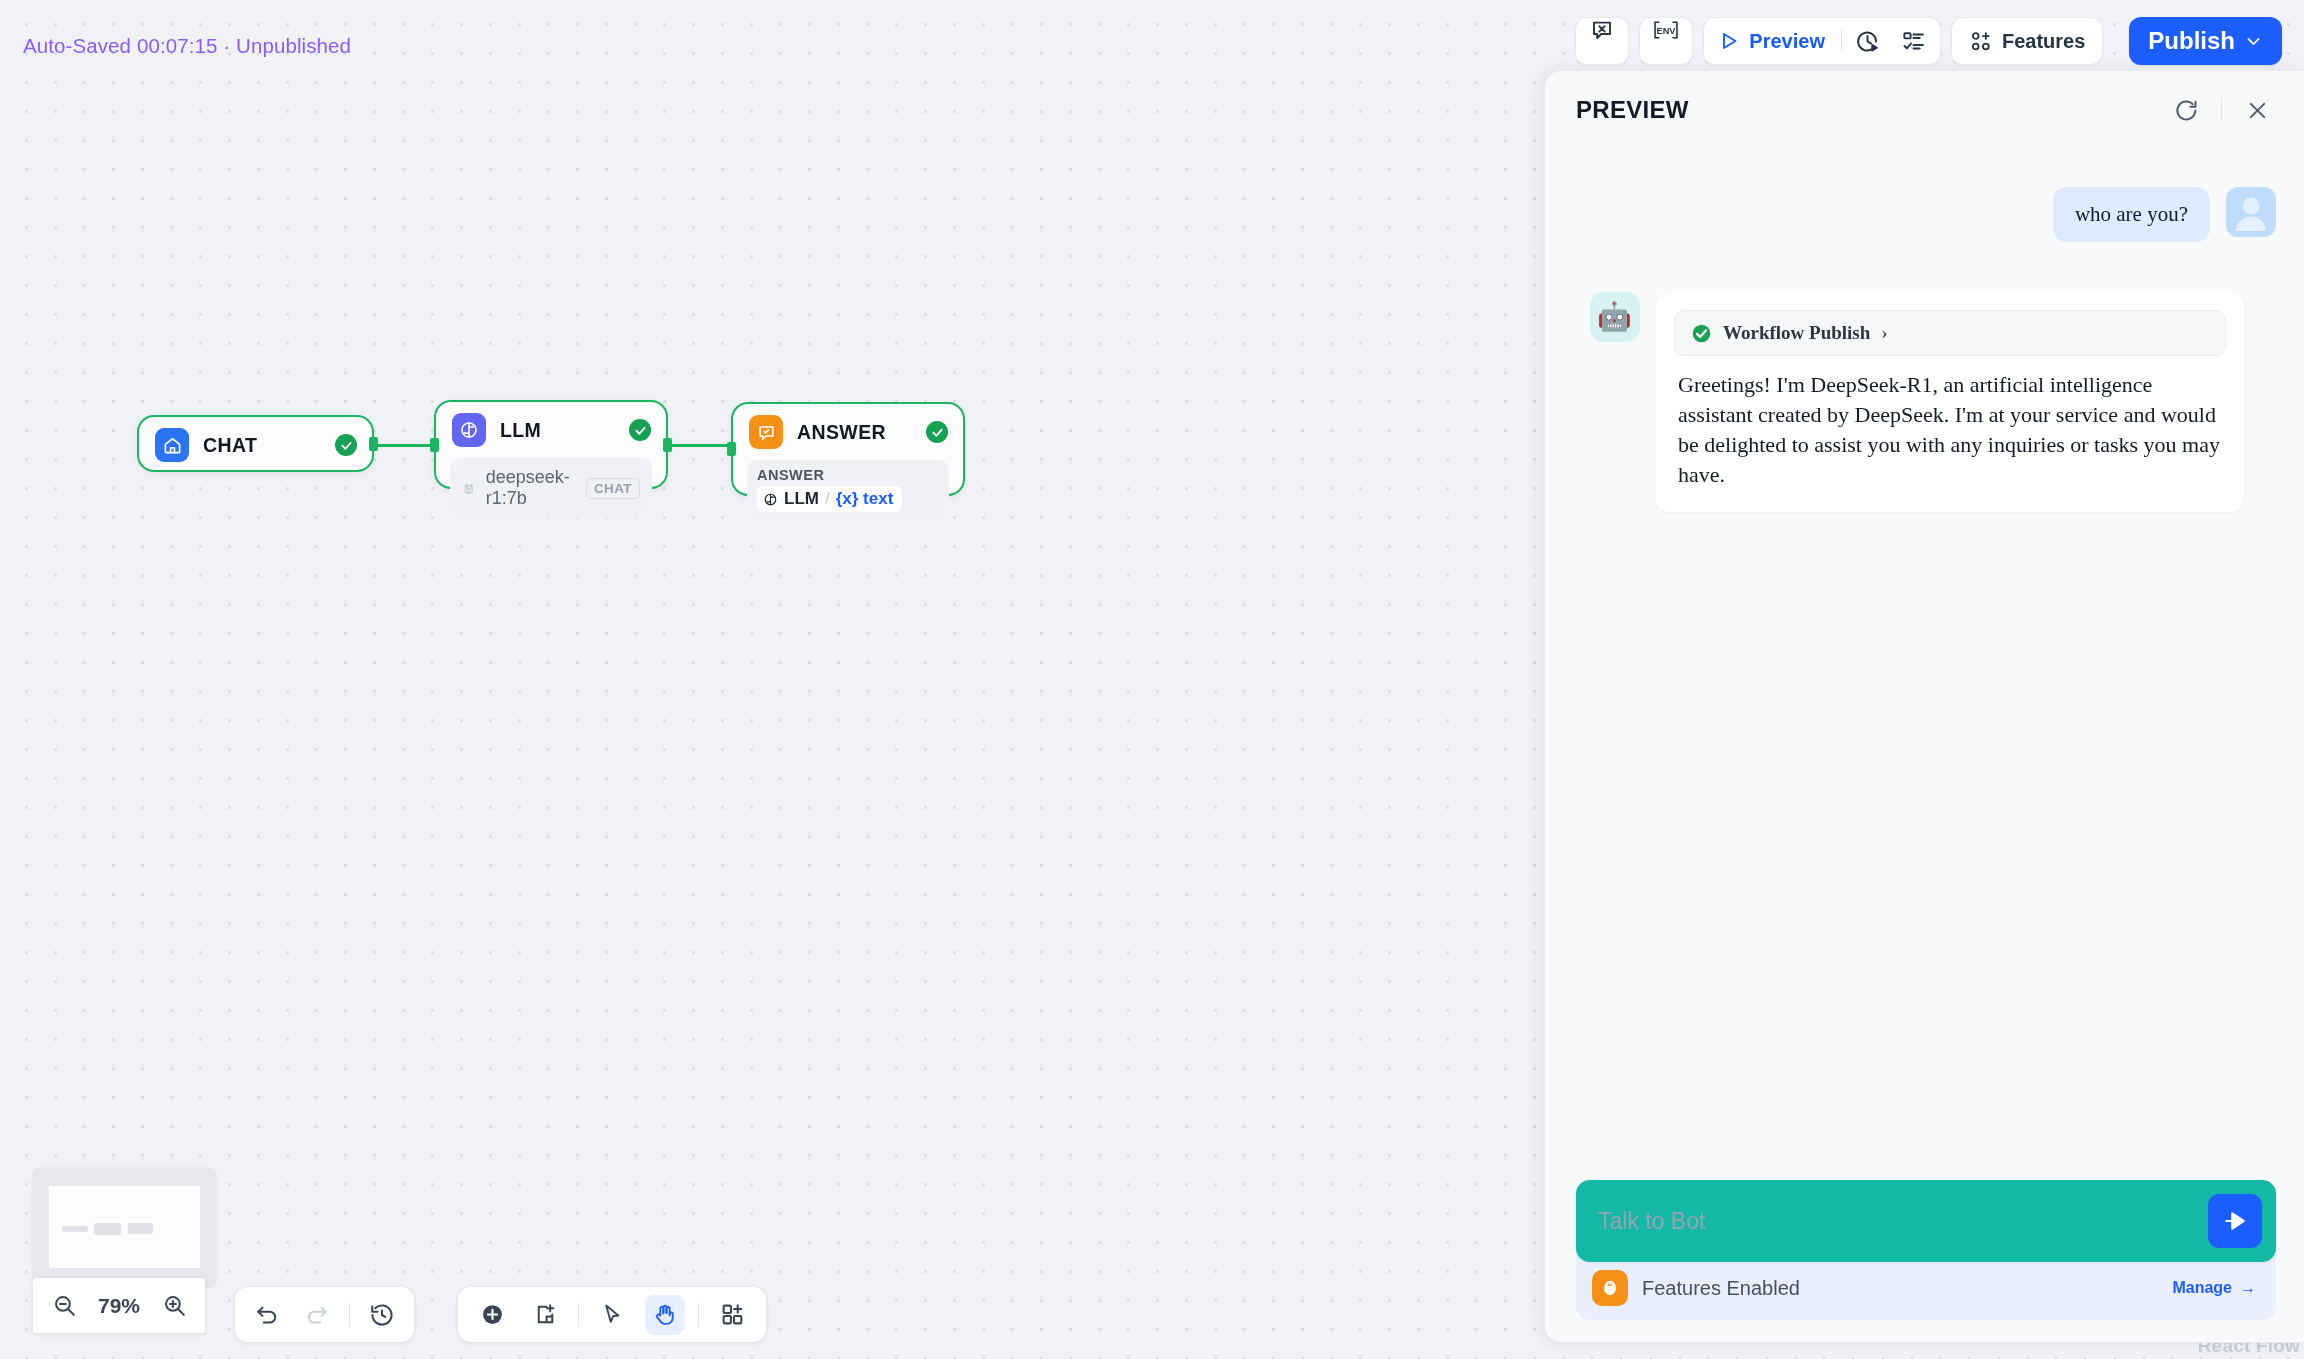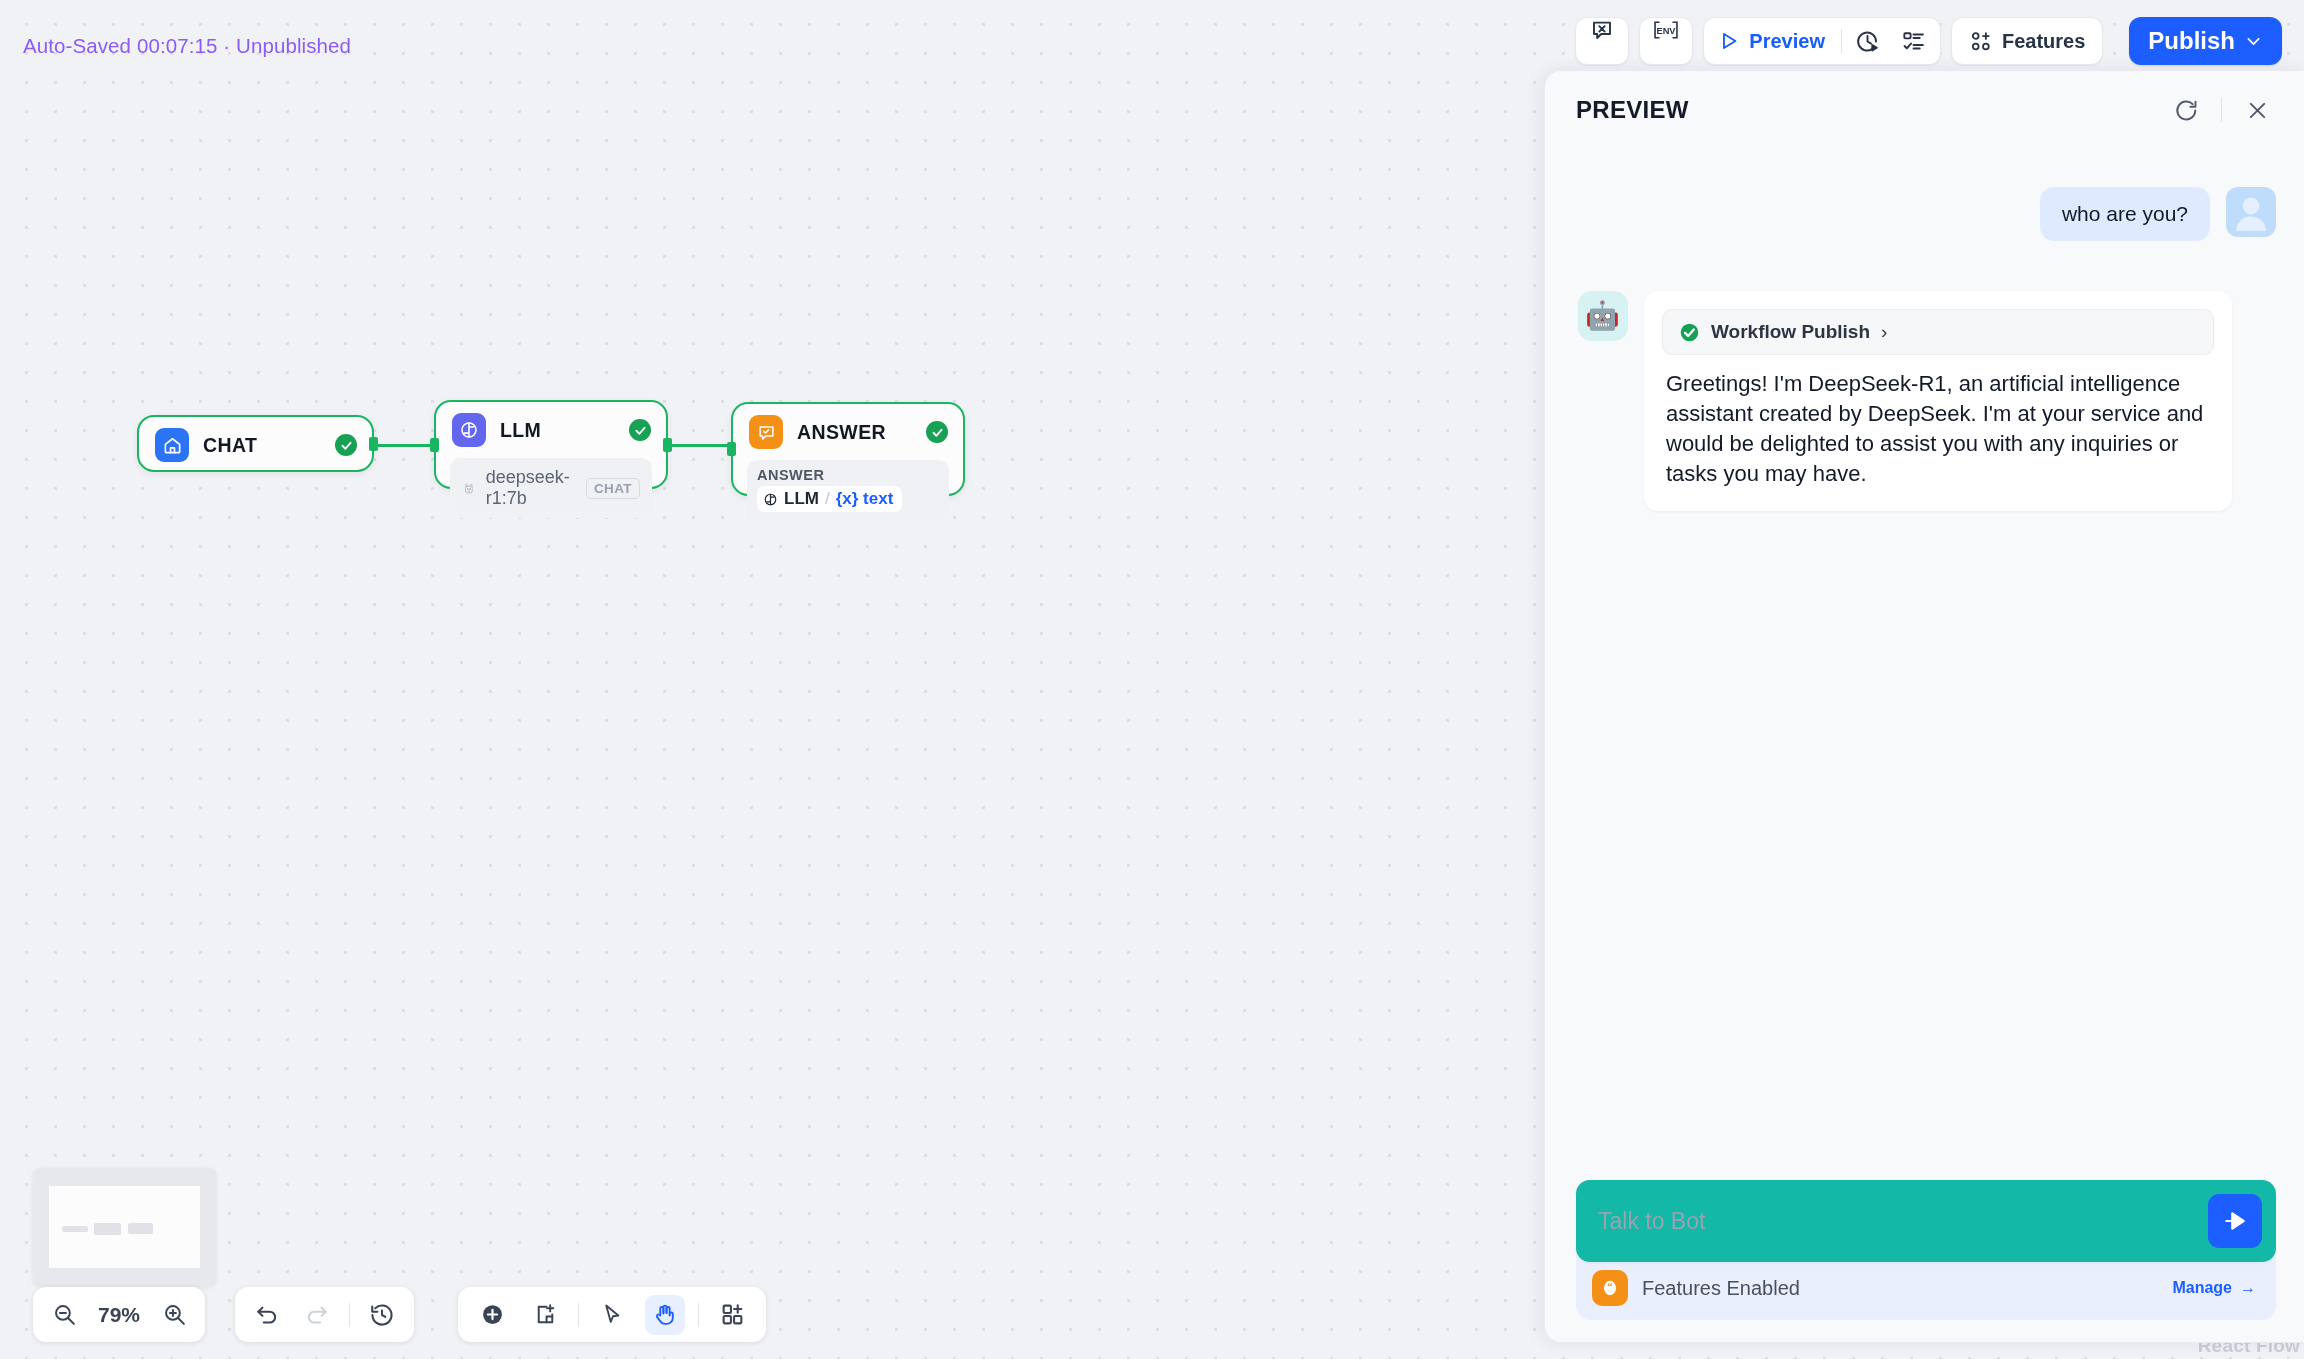--- a/index.html
+++ b/index.html
@@ -113,22 +113,22 @@
   #minimap {
     position: absolute; left: 33px; bottom: 73px;
     width: 183px; height: 118px; background: #e6e8ee;
     border-radius: 7px; box-shadow: 0 1px 4px rgba(16,24,40,.08);
     padding: 18px 16px;
   }
   #minimap-inner { width: 100%; height: 100%; background: #fcfcfd; position: relative; }
   .mm-node { position: absolute; background: #e0e2e7; border-radius: 2px; }
 
   #zoom-pill {
-    position: absolute; left: 33px; bottom: 17px;
-    height: 55px; border-radius: 13px; background: #fff;
+    position: absolute; left: 33px; bottom: 26px;
+    height: 55px; border-radius: 2px; background: #fff;
     box-shadow: 0 1px 5px rgba(16,24,40,.11);
     display: flex; align-items: center; padding: 16px 13px; gap: 10px;
   }
   #zoom-val { font-size: 21px; font-weight: 600; color: #3b4454; min-width: 54px; text-align: center; }
   .tool-ico { width: 36px; height: 36px; display: flex; align-items: center; justify-content: center; border-radius: 8px; cursor: pointer; color: #3b4454; }
 
   #history-pill {
     position: absolute; left: 235px; bottom: 17px;
     height: 55px; border-radius: 13px; background: #fff;
     box-shadow: 0 1px 5px rgba(16,24,40,.11);
@@ -159,21 +159,21 @@
     display: flex; flex-direction: column; z-index: 30; overflow: hidden;
   }
   #panel-head {
     height: 78px; display: flex; align-items: center;
     padding: 0 28px 0 31px; flex: 0 0 auto;
   }
   #panel-title { font-size: 24px; font-weight: 700; color: #131a28; letter-spacing: .3px; flex: 1 1 auto; }
   #panel-head .pdiv { width: 1px; height: 24px; background: #dfe2e9; margin: 0 16px; }
   .head-ico { width: 38px; height: 38px; display:flex;align-items:center;justify-content:center; color: #515b6d; cursor: pointer; border-radius: 8px; }
 
-  #chat { flex: 1 1 auto; overflow: hidden; padding: 12px 28px 0 33px; }
+  #chat { flex: 1 1 auto; overflow: hidden; padding: 12px 28px 0 45px; font-family: Liberation Serif, serif; }
 
   .row-user { display: flex; justify-content: flex-end; align-items: flex-start; gap: 16px; margin-top: 26px; }
   .bubble-user {
     background: #ddeaff; color: #131a28; border-radius: 14px;
     padding: 15px 22px; font-size: 21px; max-width: 430px;
   }
   .avatar-user {
     width: 50px; height: 50px; border-radius: 12px; flex: 0 0 auto;
     background: #bfdcfb; display:flex; align-items:flex-end; justify-content:center; overflow:hidden;
   }

